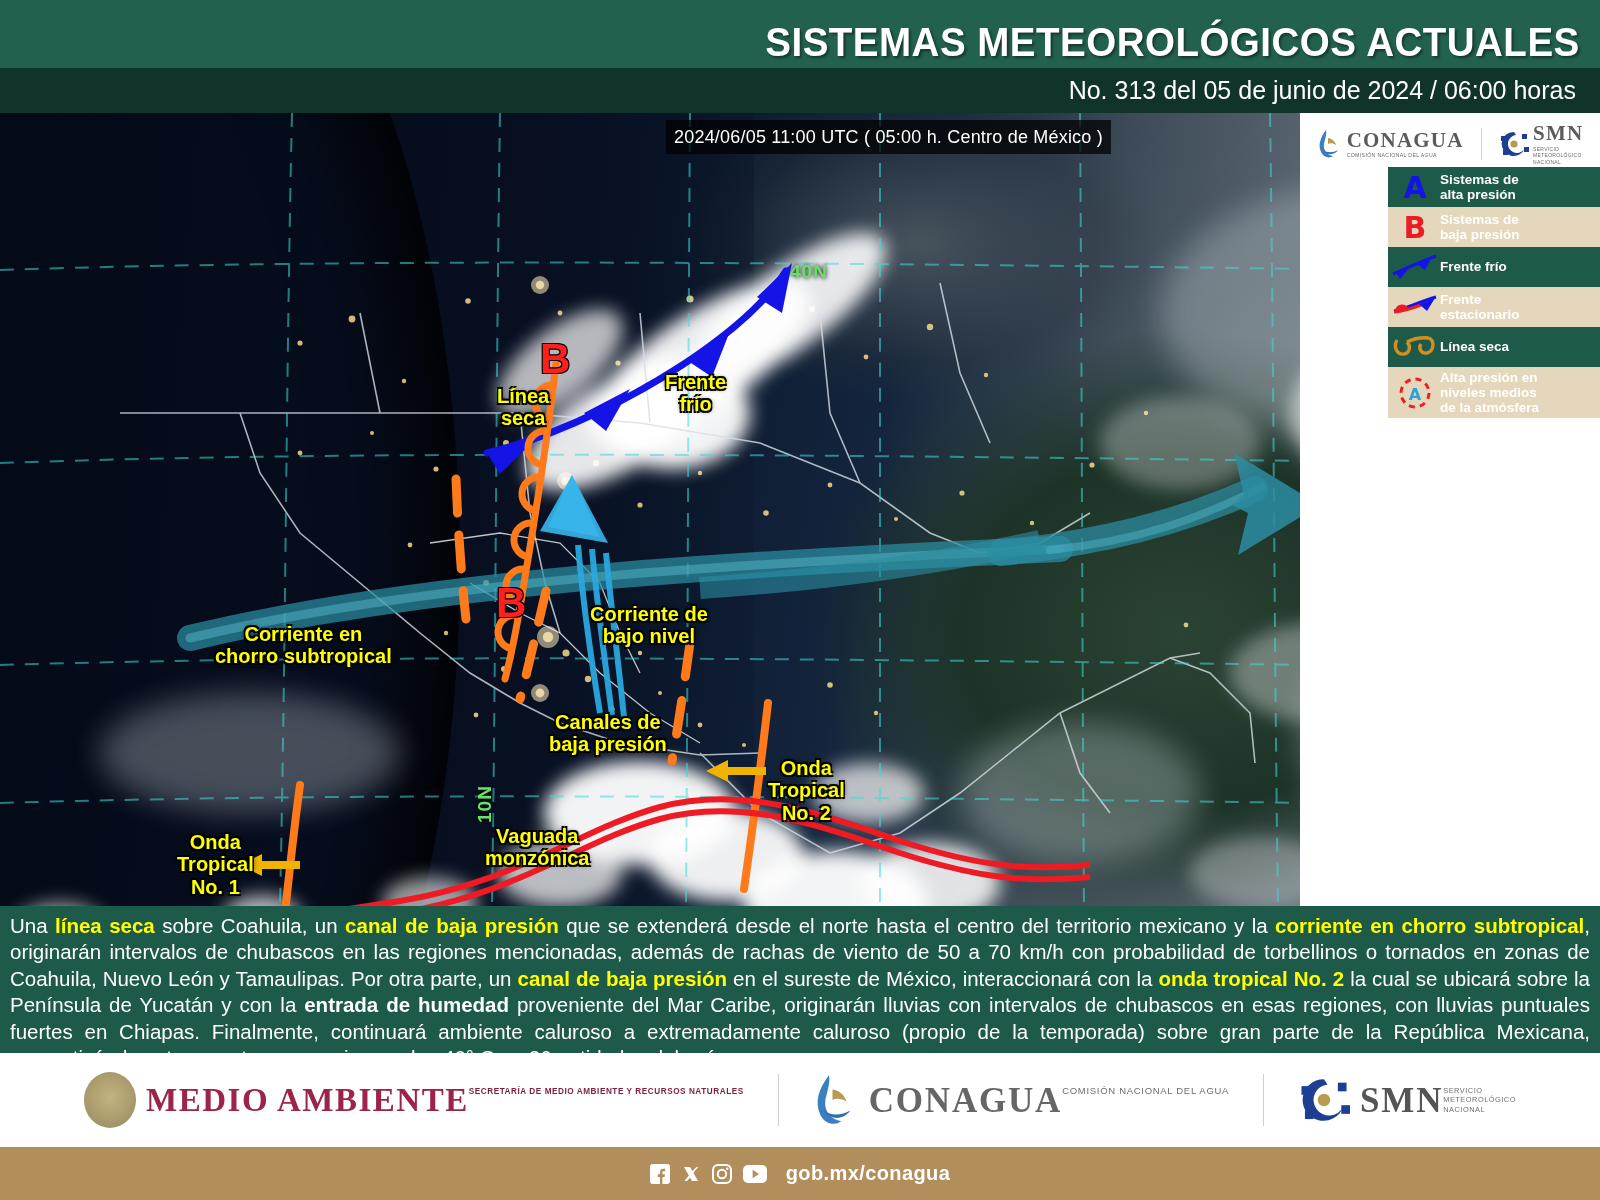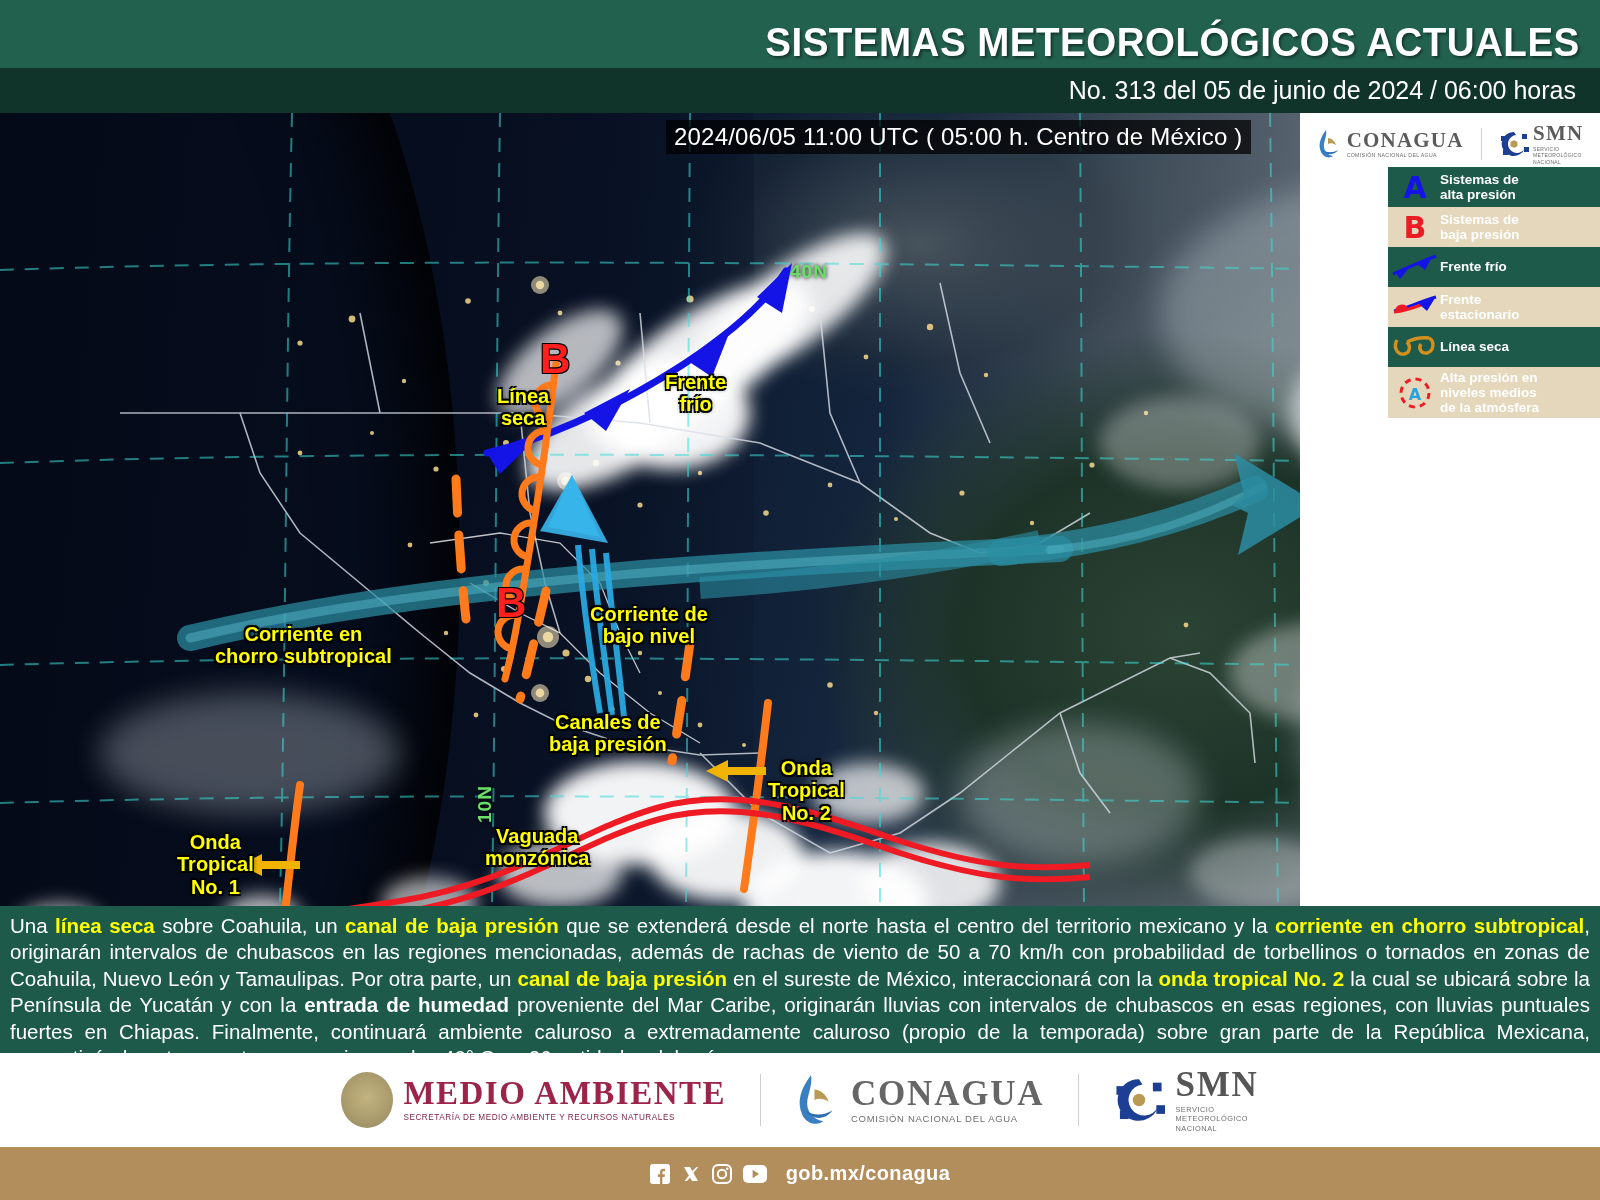--- a/index.html
+++ b/index.html
@@ -33,21 +33,21 @@
   .limb{position:absolute;left:-240px;top:-300px;width:700px;height:1500px;
     border-radius:50%;box-shadow:inset -60px 0 90px -20px rgba(0,0,0,.95);
     background:radial-gradient(circle at 80% 50%, rgba(0,0,0,0) 60%, rgba(0,0,0,.9) 78%)}
   .grid-lbl{position:absolute;color:#69e06a;font-size:19px;font-weight:bold;
     letter-spacing:1px;text-shadow:0 0 4px #000}
   .grid-lbl.rot{transform:rotate(-90deg);transform-origin:left top}
 
   
   .stamp{position:absolute;left:666px;top:120px;height:34px;
     background:rgba(0,0,0,.72);display:flex;align-items:center;padding:0 8px}
-  .stamp span{color:#fff;font-size:24px;white-space:nowrap;letter-spacing:.2px}
+  .stamp span{color:#fff;font-size:18px;white-space:nowrap;letter-spacing:.2px}
 
   
   .logocard{position:absolute;left:1300px;top:118px;width:300px;height:52px;
     background:#fff;display:flex;align-items:center;justify-content:space-around;padding:0 8px}
   .lg{display:flex;align-items:center;gap:4px}
   .lg .txt{display:flex;flex-direction:column;line-height:1}
   .lg .big{font-family:"Liberation Serif",serif;font-weight:bold;color:#5b5b5b;
     font-size:21px;letter-spacing:1.2px}
   .lg .sml{font-size:5.2px;color:#6b6b6b;letter-spacing:.35px;margin-top:2px}
   .lg .smlstack{font-size:5px;color:#6b6b6b;letter-spacing:.3px;line-height:1.28;margin-top:2px}
@@ -83,24 +83,24 @@
   .desc b.w{color:#ffffff}
 
   
   .foot{position:absolute;left:0;top:1053px;width:1600px;height:94px;background:#fff;
     display:flex;align-items:center;justify-content:center;gap:34px}
   .foot .divider{height:52px}
   .medio{display:flex;align-items:center;gap:10px}
   .eagle{width:52px;height:56px;border-radius:50%;
     background:radial-gradient(circle at 50% 45%,#b9a66a 0%,#9c8b54 55%,#7e7043 100%);
     opacity:.85}
-  .medio .txt2{display:flex;flex-direction:column;line-height:1}
+  .medio .txt2{display:flex;flex-direction:row;line-height:1}
   .medio .big2{font-family:"Liberation Serif",serif;font-weight:bold;color:#9d2449;
     font-size:33px;letter-spacing:1.5px}
-  .medio .sml2{font-size:8.2px;color:#7d1f3c;letter-spacing:.55px;margin-top:4px;font-weight:normal}
+  .medio .sml2{font-size:8.2px;color:#7d1f3c;letter-spacing:.55px;margin-top:4px;font-weight:bold}
   .fcon .big3{font-family:"Liberation Serif",serif;font-weight:bold;color:#666;
     font-size:35px;letter-spacing:1.8px}
   .fcon .sml3{font-size:9.5px;color:#6e6e6e;letter-spacing:.7px;margin-top:3px}
   .fsmn .big4{font-family:"Liberation Serif",serif;font-weight:bold;color:#555;
     font-size:35px;letter-spacing:1.8px}
   .fsmn .sml4{font-size:7.4px;color:#6e6e6e;letter-spacing:.5px;line-height:1.3;margin-top:3px}
 
   .social{position:absolute;left:0;top:1147px;width:1600px;height:53px;background:#b38e5d;
     display:flex;align-items:center;justify-content:center;gap:11px}
   .social .ic{color:#fff;display:flex;align-items:center}

